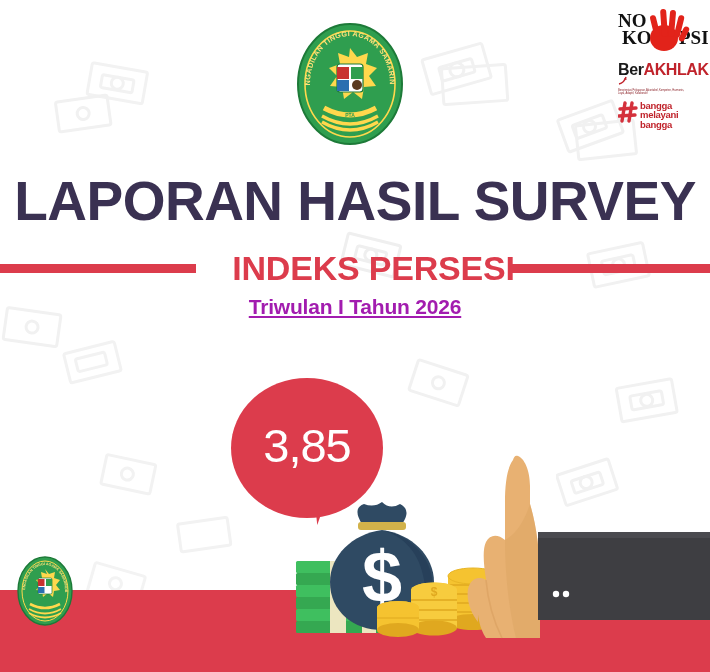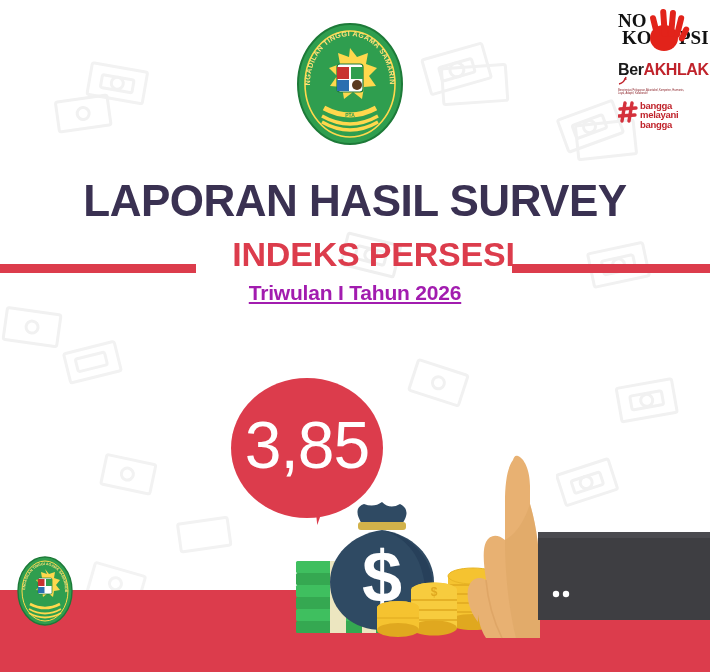--- a/index.html
+++ b/index.html
@@ -101,34 +101,34 @@
   #title-block {
     position: absolute;
     left: 0; top: 176px;
     width: 710px;
     text-align: center;
     z-index: 4;
   }
   #main-title {
     font-family: "Liberation Sans", sans-serif;
     font-weight: bold;
-    font-size: 44px;
+    font-size: 55px;
     line-height: 50px;
     color: #3a3152;
     letter-spacing: -0.5px;
   }
   .sub-red {
     font-family: "Liberation Sans", sans-serif;
     font-weight: bold;
     font-size: 34px;
     line-height: 40px;
     color: #dc3c4c;
     letter-spacing: -0.2px;
   }
-  #subtitle-line1 { margin-top: 8px; padding-left: 37px; }
+  #subtitle-line1 { margin-top: 22px; padding-left: 37px; }
   #subtitle-line2 { margin-top: 2px; }
   #quarter-line {
     font-family: "Liberation Sans", sans-serif;
     font-weight: bold;
     font-size: 21px;
     line-height: 26px;
     color: #a21caf;
     margin-top: 6px;
     letter-spacing: -0.2px;
     text-decoration: underline;
@@ -162,21 +162,21 @@
     width: 0; height: 0;
     border-left: 20px solid #dc3c4c;
     border-bottom: 42px solid transparent;
     transform: rotate(-6deg);
   }
   #score-value {
     position: absolute; inset: 0;
     display: flex; align-items: center; justify-content: center;
     font-family: "Liberation Sans", sans-serif;
     font-weight: normal;
-    font-size: 66px;
+    font-size: 47px;
     color: #ffffff;
     letter-spacing: -1px;
     padding-bottom: 6px;
   }
 
   
   #red-band {
     position: absolute;
     left: 0; top: 590px;
     width: 710px; height: 82px;

